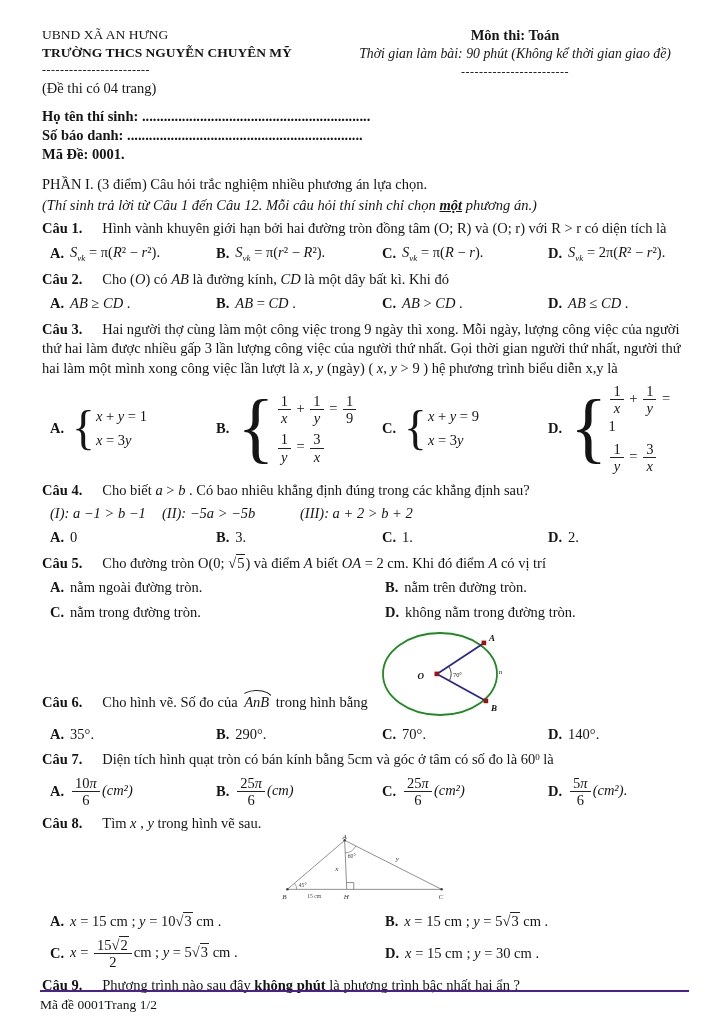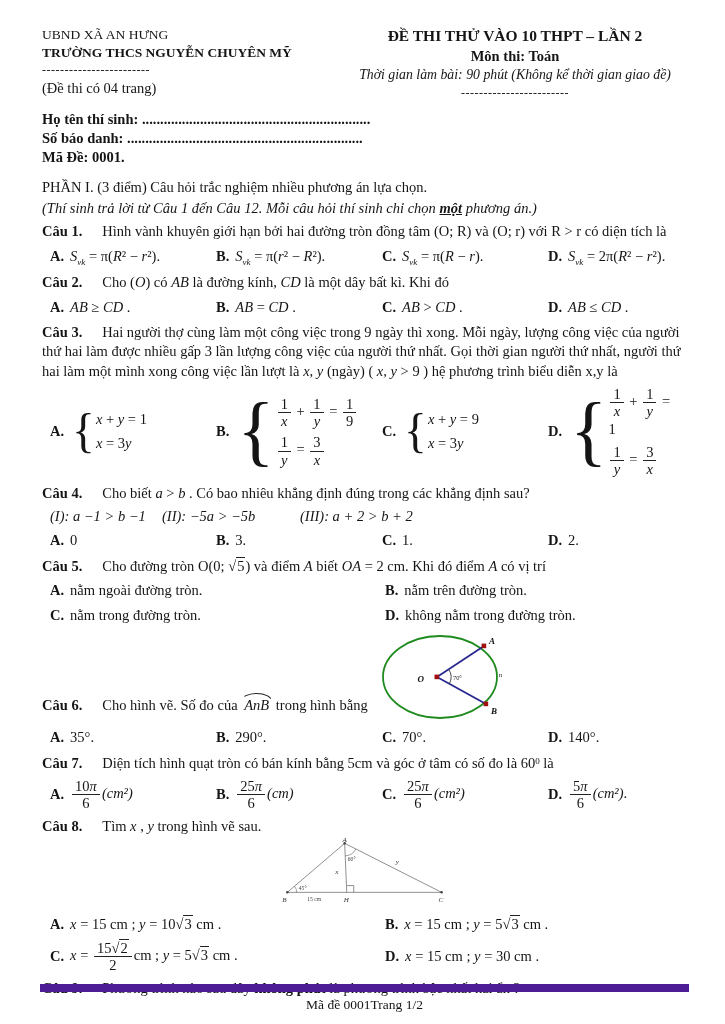--- a/index.html
+++ b/index.html
@@ -53,37 +53,36 @@
   
   .figrow{display:flex;align-items:flex-end;margin-top:2px}
   .figrow .q6c{flex:1 1 auto;padding-bottom:8px}
   .figrow svg{flex:0 0 auto;margin-right:160px}
   .triwrap{text-align:center;margin:1px 0 2px}
   .flab{font-size:9px;font-weight:bold;font-style:italic;fill:#111;font-family:"Liberation Serif",serif}
   .fsm{font-size:6.3px;fill:#222;font-family:"Liberation Serif",serif}
   .tlab{font-size:6.8px;font-style:italic;fill:#333;font-family:"Liberation Serif",serif}
   .tsm{font-size:5.4px;fill:#444;font-family:"Liberation Serif",serif}
   
-  .footer{position:absolute;left:40px;right:36px;bottom:10px;display:flex;justify-content:center;
-          border-top:8px solid #4c1d95;padding-top:4px;font-size:13.5px}
+  .footer{position:absolute;left:40px;right:36px;bottom:10px;display:flex;justify-content:flex-start;
+          border-top:2px solid #4c1d95;padding-top:4px;font-size:13.5px}
 </style>
 </head>
 <body>
 
 <div class="page">
 
   <div class="hdr">
     <div class="hdr-l">
       <div class="h13">UBND XÃ AN HƯNG</div>
       <div class="h13 bold">TRƯỜNG THCS NGUYỄN CHUYÊN MỸ</div>
       <div class="dashline">------------------------</div>
       <div>(Đề thi có 04 trang)</div>
     </div>
     <div class="hdr-r">
-      <div class="title-main">ĐỀ THI THỬ VÀO 10 THPT – LẦN 2</div>
       <div class="bold">Môn thi: Toán</div>
       <div class="time-line">Thời gian làm bài: 90 phút (Không kể thời gian giao đề)</div>
       <div class="dashline">------------------------</div>
     </div>
   </div>
 
   <div class="student">
     <div><span>Họ tên thí sinh: </span><span>...............................................................</span></div>
     <div><span>Số báo danh: </span><span>.................................................................</span></div>
     <div>Mã Đề: 0001.</div>

